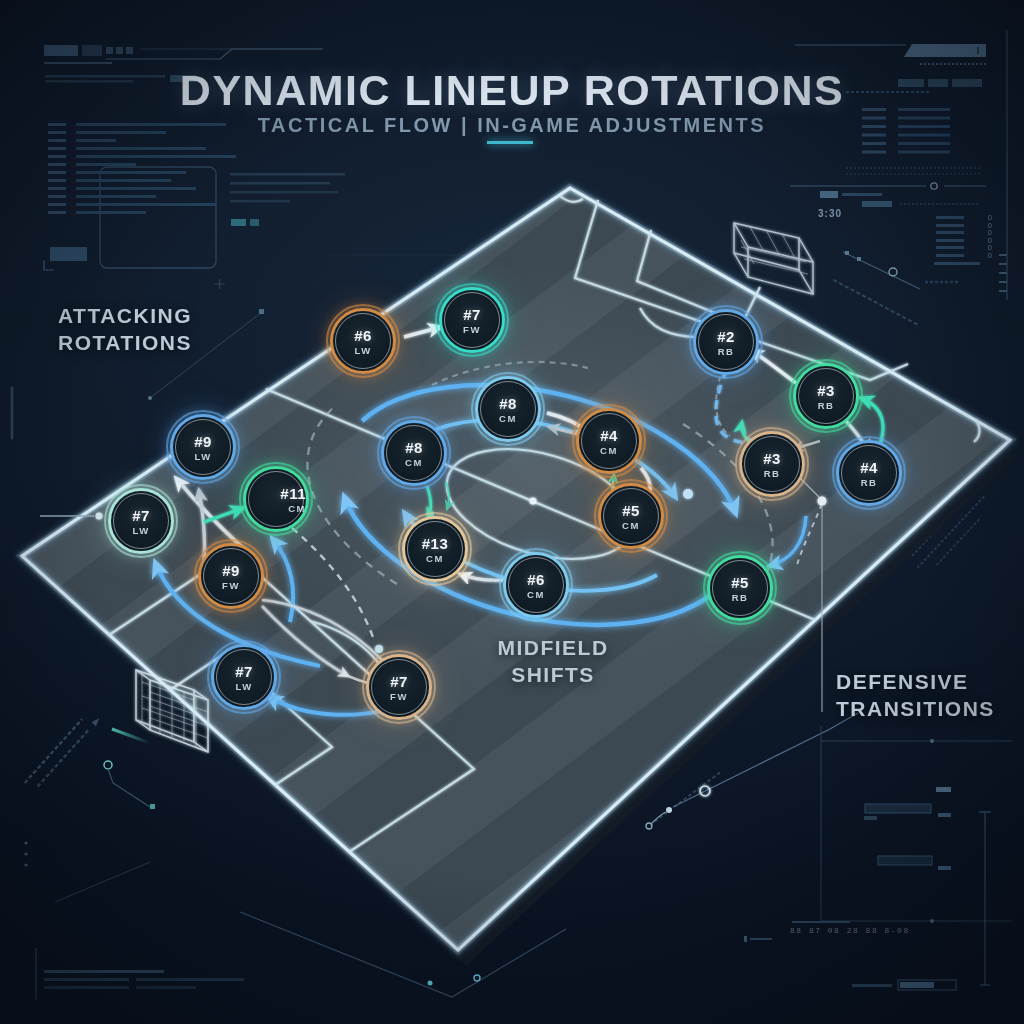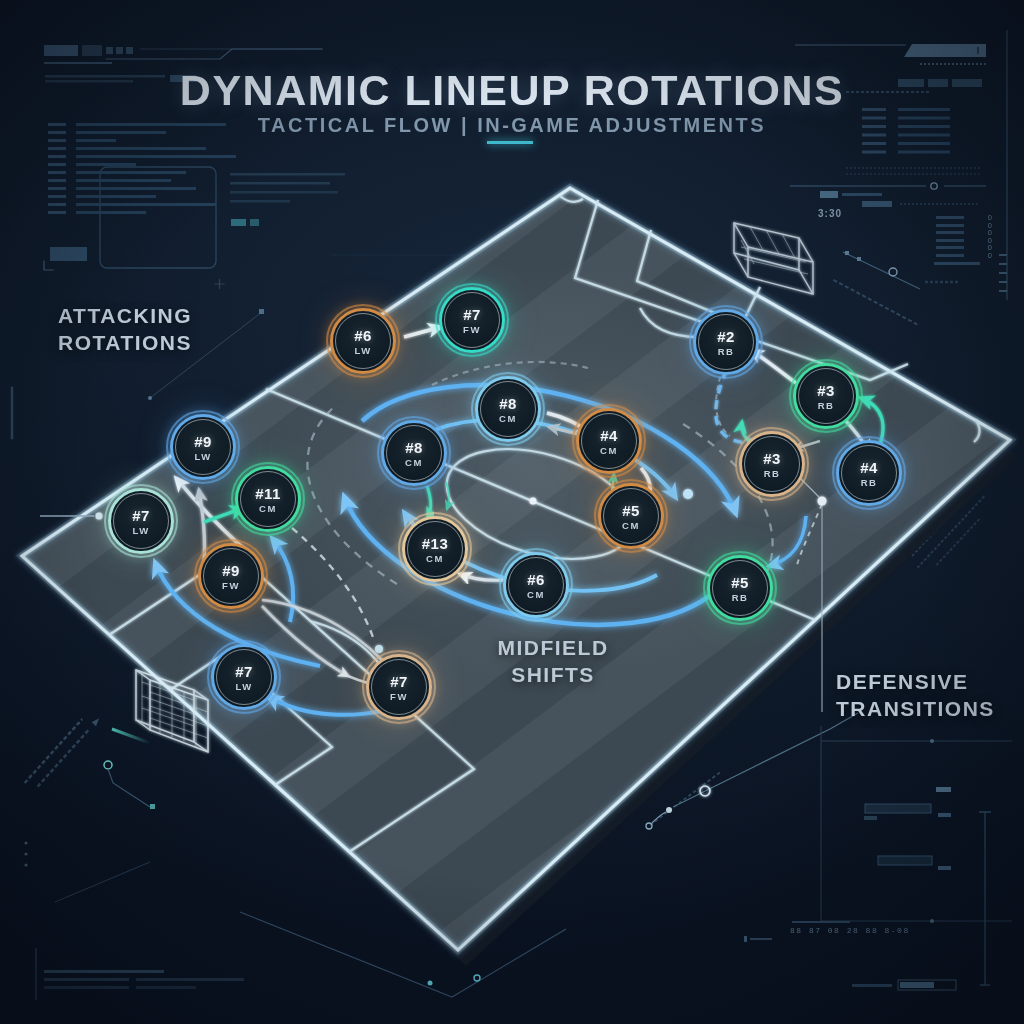--- a/index.html
+++ b/index.html
@@ -412,21 +412,21 @@
         <span class="role">FW</span>
       </div>
       <div class="player" style="left: 203px; top: 447px; --ring: #62a9e8; box-shadow: rgba(98, 169, 232, 0.6) 0px 0px 14px, rgba(98, 169, 232, 0.267) 0px 0px 34px;">
         <span class="num">#9</span>
         <span class="role">LW</span>
       </div>
       <div class="player" style="left: 141px; top: 521px; --ring: #a9e2d6; box-shadow: rgba(169, 226, 214, 0.6) 0px 0px 14px, rgba(169, 226, 214, 0.267) 0px 0px 34px;">
         <span class="num">#7</span>
         <span class="role">LW</span>
       </div>
-      <div class="player" style="left: 268px; top: 499px; --ring: #41dd9f; box-shadow: rgba(65, 221, 159, 0.6) 0px 0px 14px, rgba(65, 221, 159, 0.267) 0px 0px 34px;">
+      <div class="player" style="left: 276px; top: 499px; --ring: #41dd9f; box-shadow: rgba(65, 221, 159, 0.6) 0px 0px 14px, rgba(65, 221, 159, 0.267) 0px 0px 34px; align-items: flex-end;">
         <span class="num">#11</span>
         <span class="role">CM</span>
       </div>
       <div class="player" style="left: 231px; top: 576px; --ring: #d28b45; box-shadow: rgba(210, 139, 69, 0.6) 0px 0px 14px, rgba(210, 139, 69, 0.267) 0px 0px 34px;">
         <span class="num">#9</span>
         <span class="role">FW</span>
       </div>
       <div class="player" style="left: 244px; top: 677px; --ring: #62a9e8; box-shadow: rgba(98, 169, 232, 0.6) 0px 0px 14px, rgba(98, 169, 232, 0.267) 0px 0px 34px;">
         <span class="num">#7</span>
         <span class="role">LW</span>

